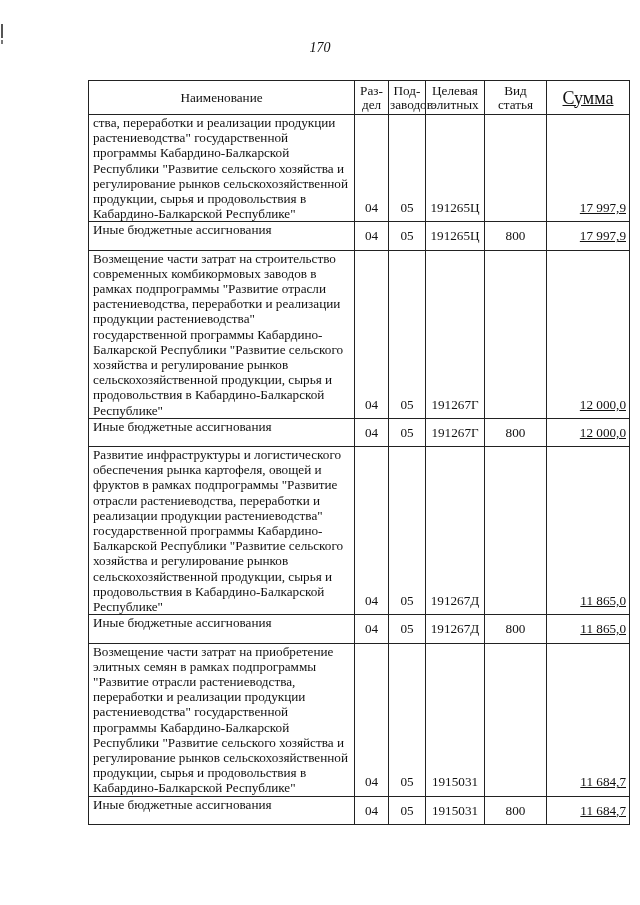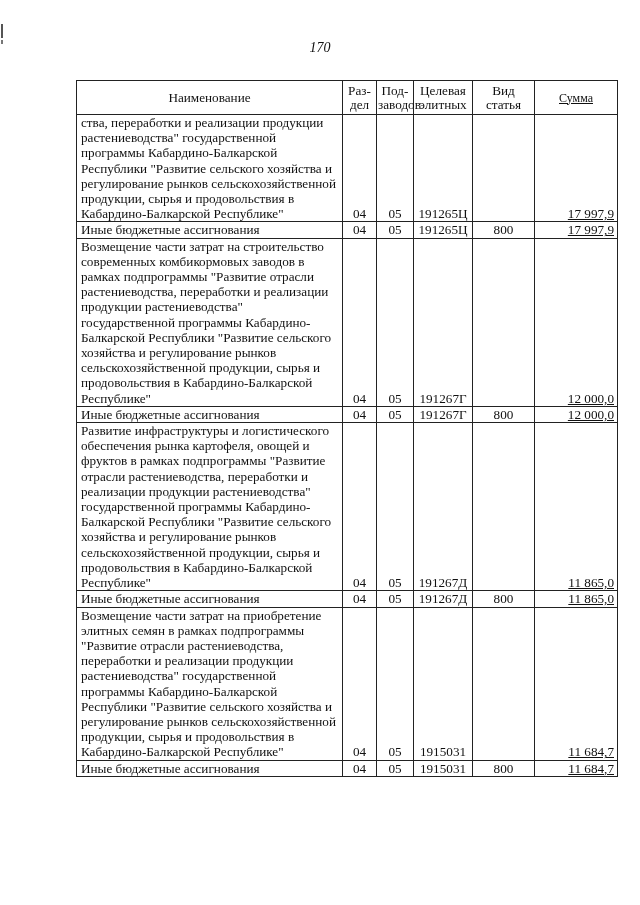--- a/index.html
+++ b/index.html
@@ -1,35 +1,35 @@
 <!DOCTYPE html>
 <html><head>
 <meta charset="utf-8">
 <style>
   html, body { margin: 0; padding: 0; background: #ffffff; }
   body { width: 640px; height: 905px; position: relative; overflow: hidden;
          font-family: "Liberation Serif", "DejaVu Serif", serif; color: #111; }
   .edge-mark { position: absolute; left: 1px; top: 24px; width: 2px; height: 14px; background: #555; }
   .edge-mark2 { position: absolute; left: 1px; top: 40px; width: 2px; height: 4px; background: #777; }
   .page-number { position: absolute; top: 40px; left: 0; width: 640px; text-align: center; font-size: 14px; font-style: italic; }
-  table { position: absolute; left: 76px; top: 80px; width: 541px; border-collapse: collapse; table-layout: fixed; font-size: 13.2px; line-height: 15.2px; }
-  td, th { border: 1px solid #222; padding: 0 3px; vertical-align: bottom; }
+  table { position: absolute; left: 88px; top: 80px; width: 541px; border-collapse: collapse; table-layout: fixed; font-size: 13.2px; line-height: 15.2px; }
+  td, th { border: 1px solid #222; padding: 6px 3px; vertical-align: bottom; }
   th { font-weight: normal; vertical-align: middle; text-align: center; line-height: 14px; padding: 2px 1px; }
   col.c-name { width: 266px; }
   col.c-razdel { width: 34px; }
   col.c-podrazdel { width: 37px; }
   col.c-target { width: 59px; }
   col.c-vid { width: 62px; }
   col.c-sum { width: 83px; }
   td.name { text-align: left; vertical-align: top; padding: 0 3px 0 4px; margin-top: 16px; }
   td.code { text-align: center; }
   td.num { text-align: right; padding-right: 3px; text-decoration: underline; }
   tr.head th { height: 29px; }
   tr.sub td { height: 14px; }
-  th.sum-head { font-size: 12px; text-decoration: underline; }
+  th.sum-head { font-size: 18px; text-decoration: underline; }
 </style>
 </head>
 <body>
 
 <div class="edge-mark"></div>
 <div class="edge-mark2"></div>
 
 <div class="page-number">170</div>
 
 <table>

